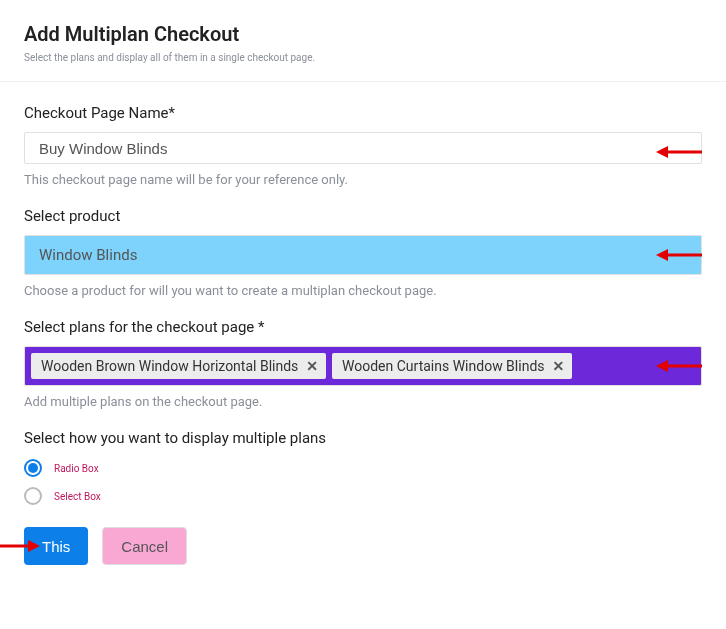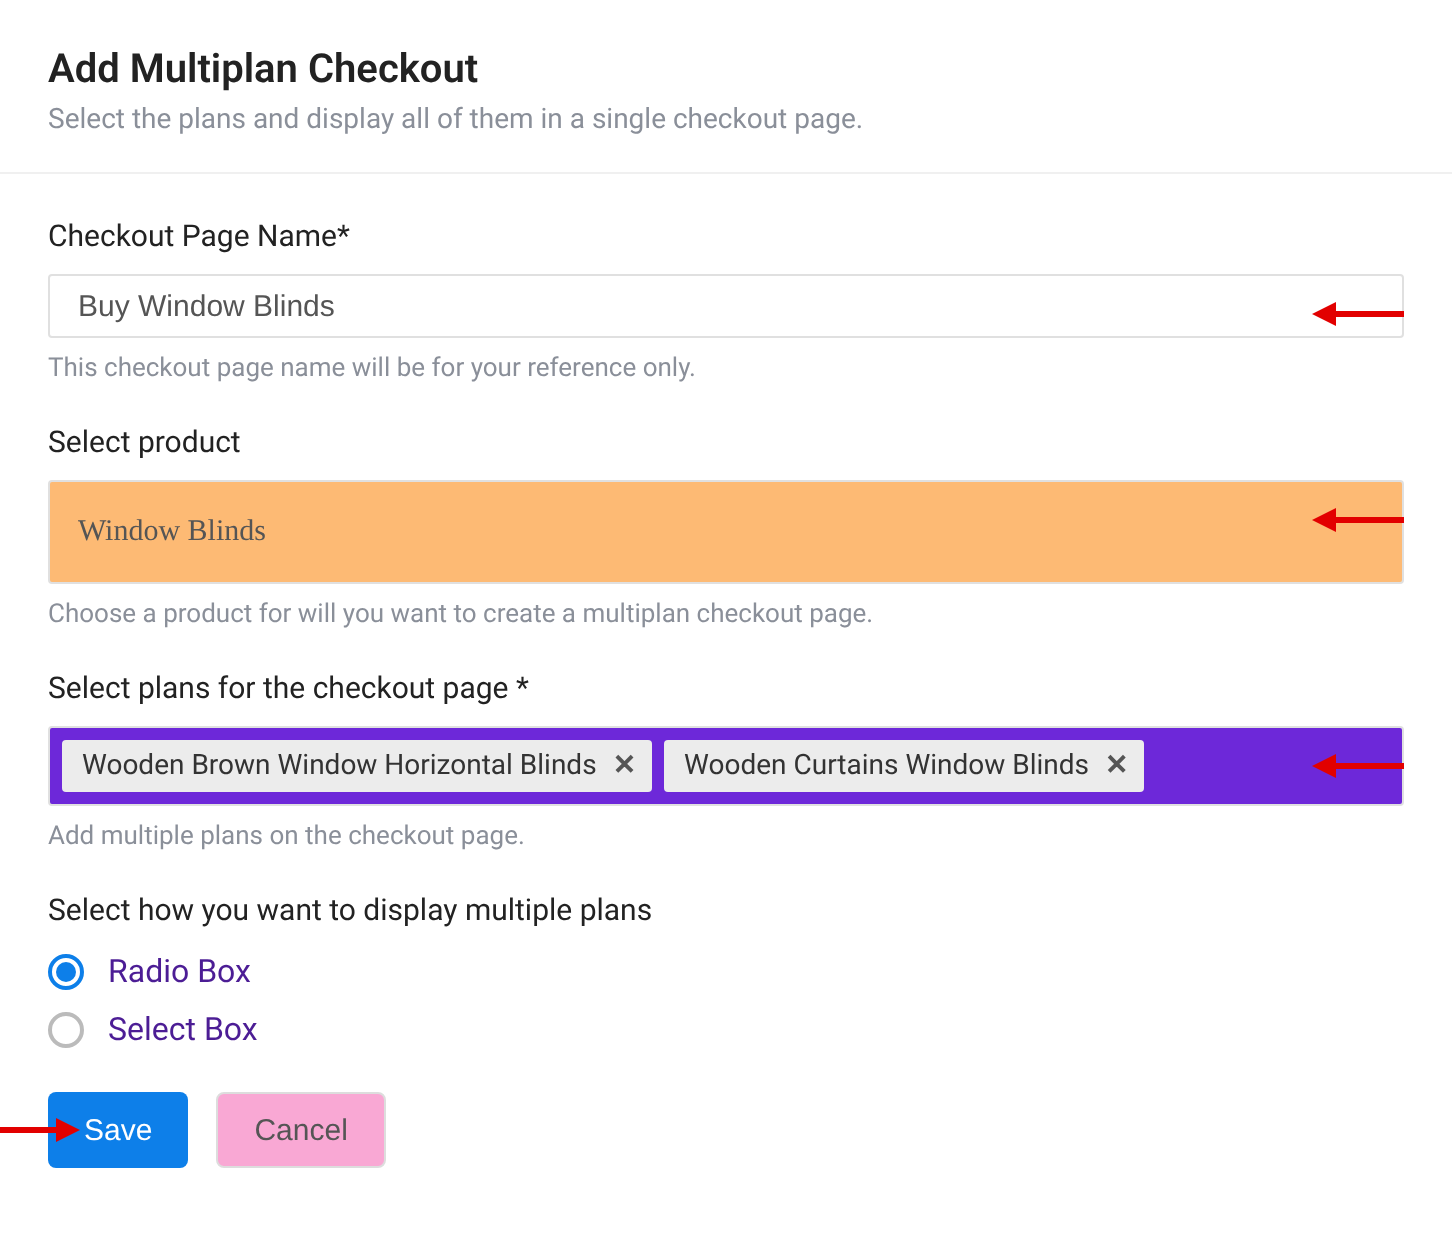--- a/index.html
+++ b/index.html
@@ -11,21 +11,21 @@
       padding: 22px 24px 24px 24px;
       position: relative;
     }
     h1 {
       font-size: 20px;
       font-weight: 600;
       color: #222;
       margin-bottom: 6px;
     }
     .subtitle {
-      font-size: 14px;
+      font-size: 10px;
       color: #8a8f99;
       margin-bottom: 18px;
     }
     .divider {
       height: 1px;
       background: #f0f0f0;
       margin: 0 -24px 22px -24px;
     }
     .form-group {
       margin-bottom: 20px;
@@ -46,31 +46,30 @@
       padding: 0 14px;
       border: 1px solid #e0e0e0;
       border-radius: 2px;
       font-size: 15px;
       color: #555;
       background: #fff;
       outline: none;
     }
     .select-display {
       width: 100%;
-      height: 52px;
+      height: 40px;
       padding: 0 14px;
       border: 1px solid #e0e0e0;
       border-radius: 2px;
       font-size: 15px;
       color: #555;
-      background: #fdba74;
-      display: flex;
-      align-items: center;
-      cursor: pointer;
-      font-family: Liberation Serif, serif;
+      background: #7dd3fc;
+      display: flex;
+      align-items: center;
+      cursor: pointer;
     }
     .helper {
       font-size: 13px;
       color: #8a8f99;
       margin-top: 8px;
     }
     .tags-input {
       width: 100%;
       min-height: 40px;
       padding: 4px 6px;
@@ -126,22 +125,22 @@
       background: #fff;
     }
     .radio.checked::after {
       content: "";
       position: absolute;
       top: 2px; left: 2px; right: 2px; bottom: 2px;
       background: #0d7fe9;
       border-radius: 50%;
     }
     .radio-label {
-      font-size: 16px;
-      color: #4c1d95;
+      font-size: 10px;
+      color: #be185d;
     }
     .actions {
       display: flex;
       gap: 14px;
       margin-top: 22px;
       align-items: center;
     }
     .btn {
       height: 38px;
       padding: 0 18px;
@@ -252,15 +251,15 @@
   </div>
 </div>
 
 <div class="actions" style="position:relative;">
   <span class="arrow-left" style="left:-24px; top:12px;">
     <svg width="40" height="14" viewBox="0 0 40 14">
         <line x1="0" y1="7" x2="30" y2="7" stroke="#e20000" stroke-width="3"></line>
         <polygon points="40,7 28,1 28,13" fill="#e20000"></polygon>
       </svg>
   </span>
-  <button class="btn btn-primary">Save</button>
+  <button class="btn btn-primary">This</button>
   <button class="btn btn-secondary">Cancel</button>
 </div>
 
 </body></html>

